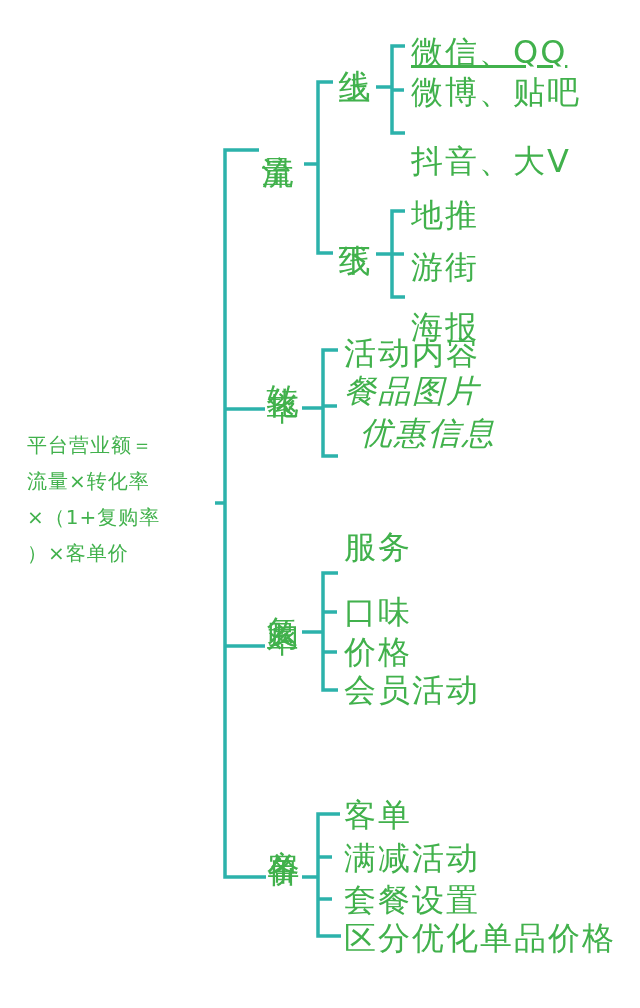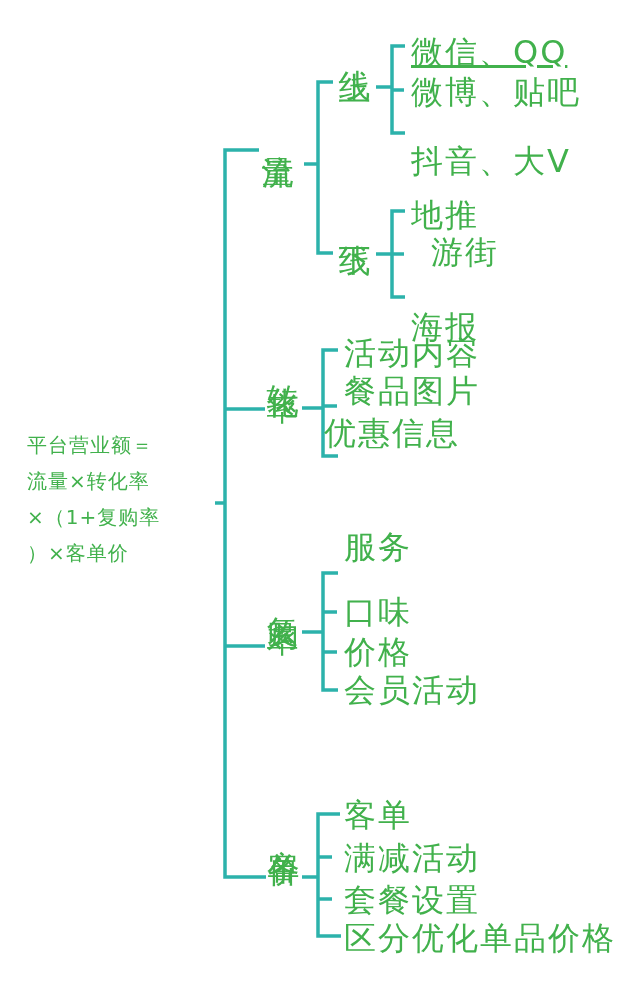--- a/index.html
+++ b/index.html
@@ -80,26 +80,26 @@
   <div class="vlabel" style="left:338px;top:219px;">线下</div>
   <div class="vlabel" style="left:266px;top:359px;">转化率</div>
   <div class="vlabel" style="left:266px;top:591px;">复购率</div>
   <div class="vlabel" style="left:267px;top:824px;">客单价</div>
 
   <div class="node" style="left:411px;top:33px;text-decoration:underline;">微信、QQ</div>
   <div class="node" style="left:411px;top:73px;">微博、贴吧</div>
   <div class="node" style="left:411px;top:114px;margin-top:28px;">抖音、大V</div>
 
   <div class="node" style="left:411px;top:196px;">地推</div>
-  <div class="node" style="left:411px;top:233px;margin-left:20px;">游街</div>
+  <div class="node" style="left:411px;top:248px;">游街</div>
   <div class="node" style="left:411px;top:277px;margin-top:31px;">海报</div>
 
   <div class="node" style="left:344px;top:334px;">活动内容</div>
-  <div class="node" style="left:344px;top:372px;">餐品图片</div>
-  <div class="node" style="left:324px;top:414px;">优惠信息</div>
+  <div class="node" style="left:344px;top:372px;font-style:italic;">餐品图片</div>
+  <div class="node" style="left:360px;top:414px;font-style:italic;">优惠信息</div>
 
   <div class="node" style="left:344px;top:528px;">服务</div>
   <div class="node" style="left:344px;top:593px;">口味</div>
   <div class="node" style="left:344px;top:633px;">价格</div>
   <div class="node" style="left:344px;top:671px;">会员活动</div>
 
   <div class="node" style="left:344px;top:796px;">客单</div>
   <div class="node" style="left:344px;top:839px;">满减活动</div>
   <div class="node" style="left:344px;top:881px;">套餐设置</div>
   <div class="node" style="left:344px;top:919px;text-align:right;">区分优化单品价格</div>

